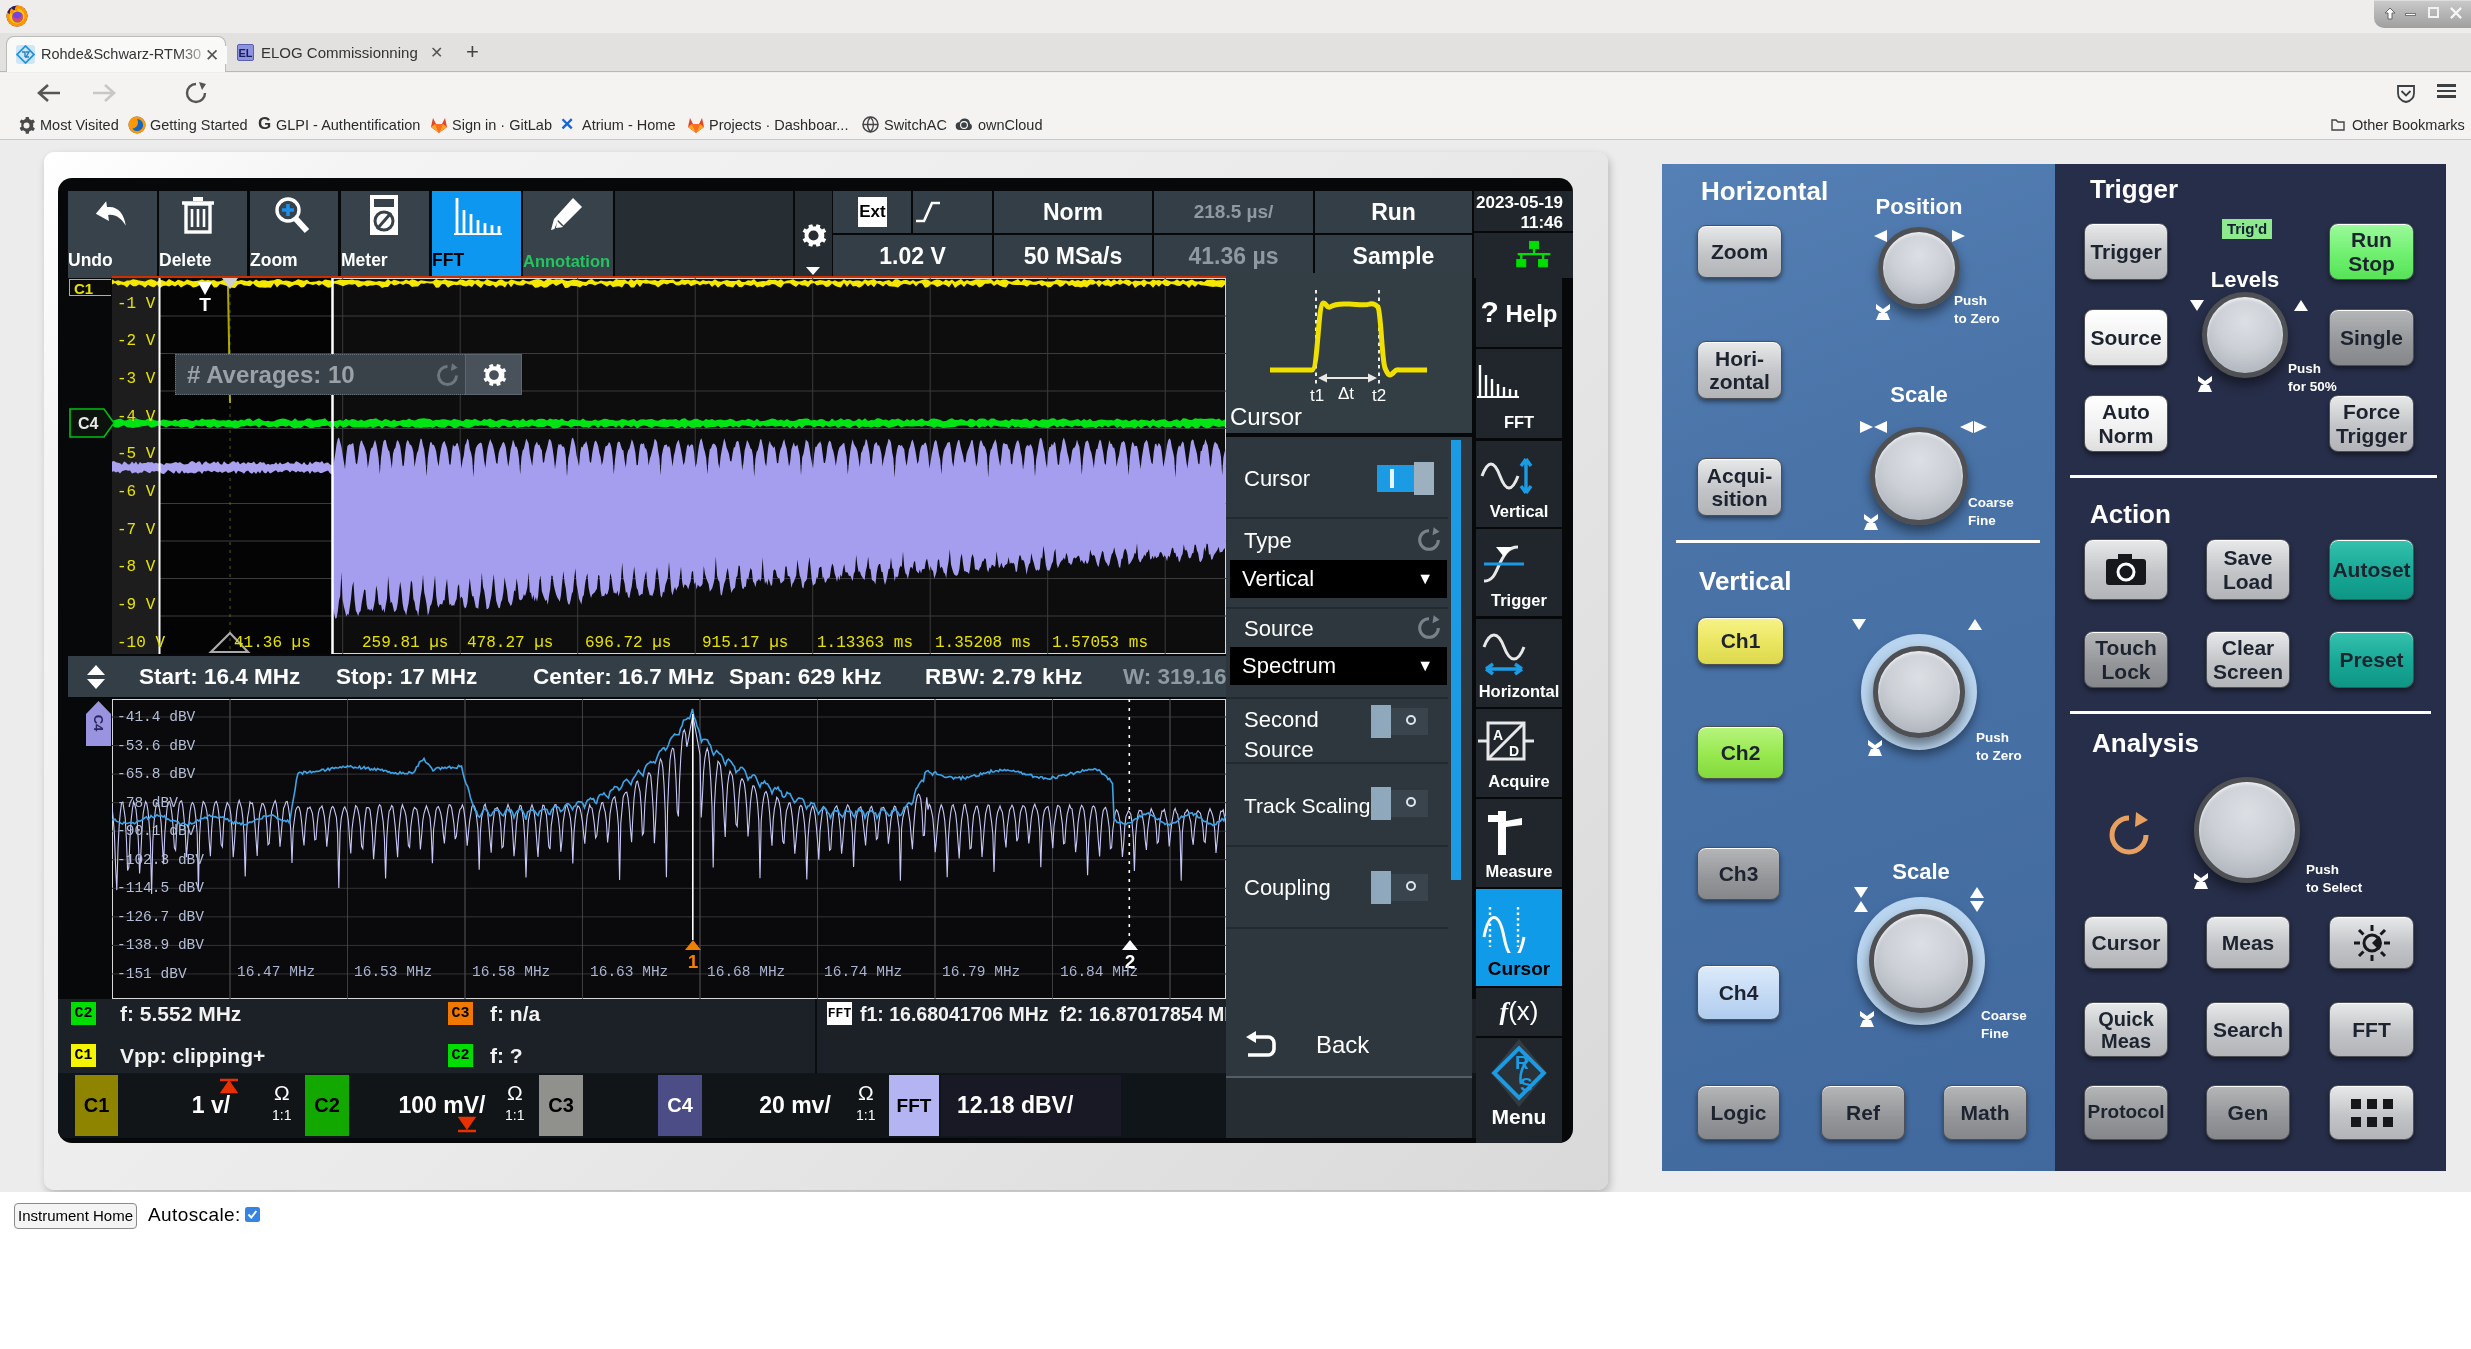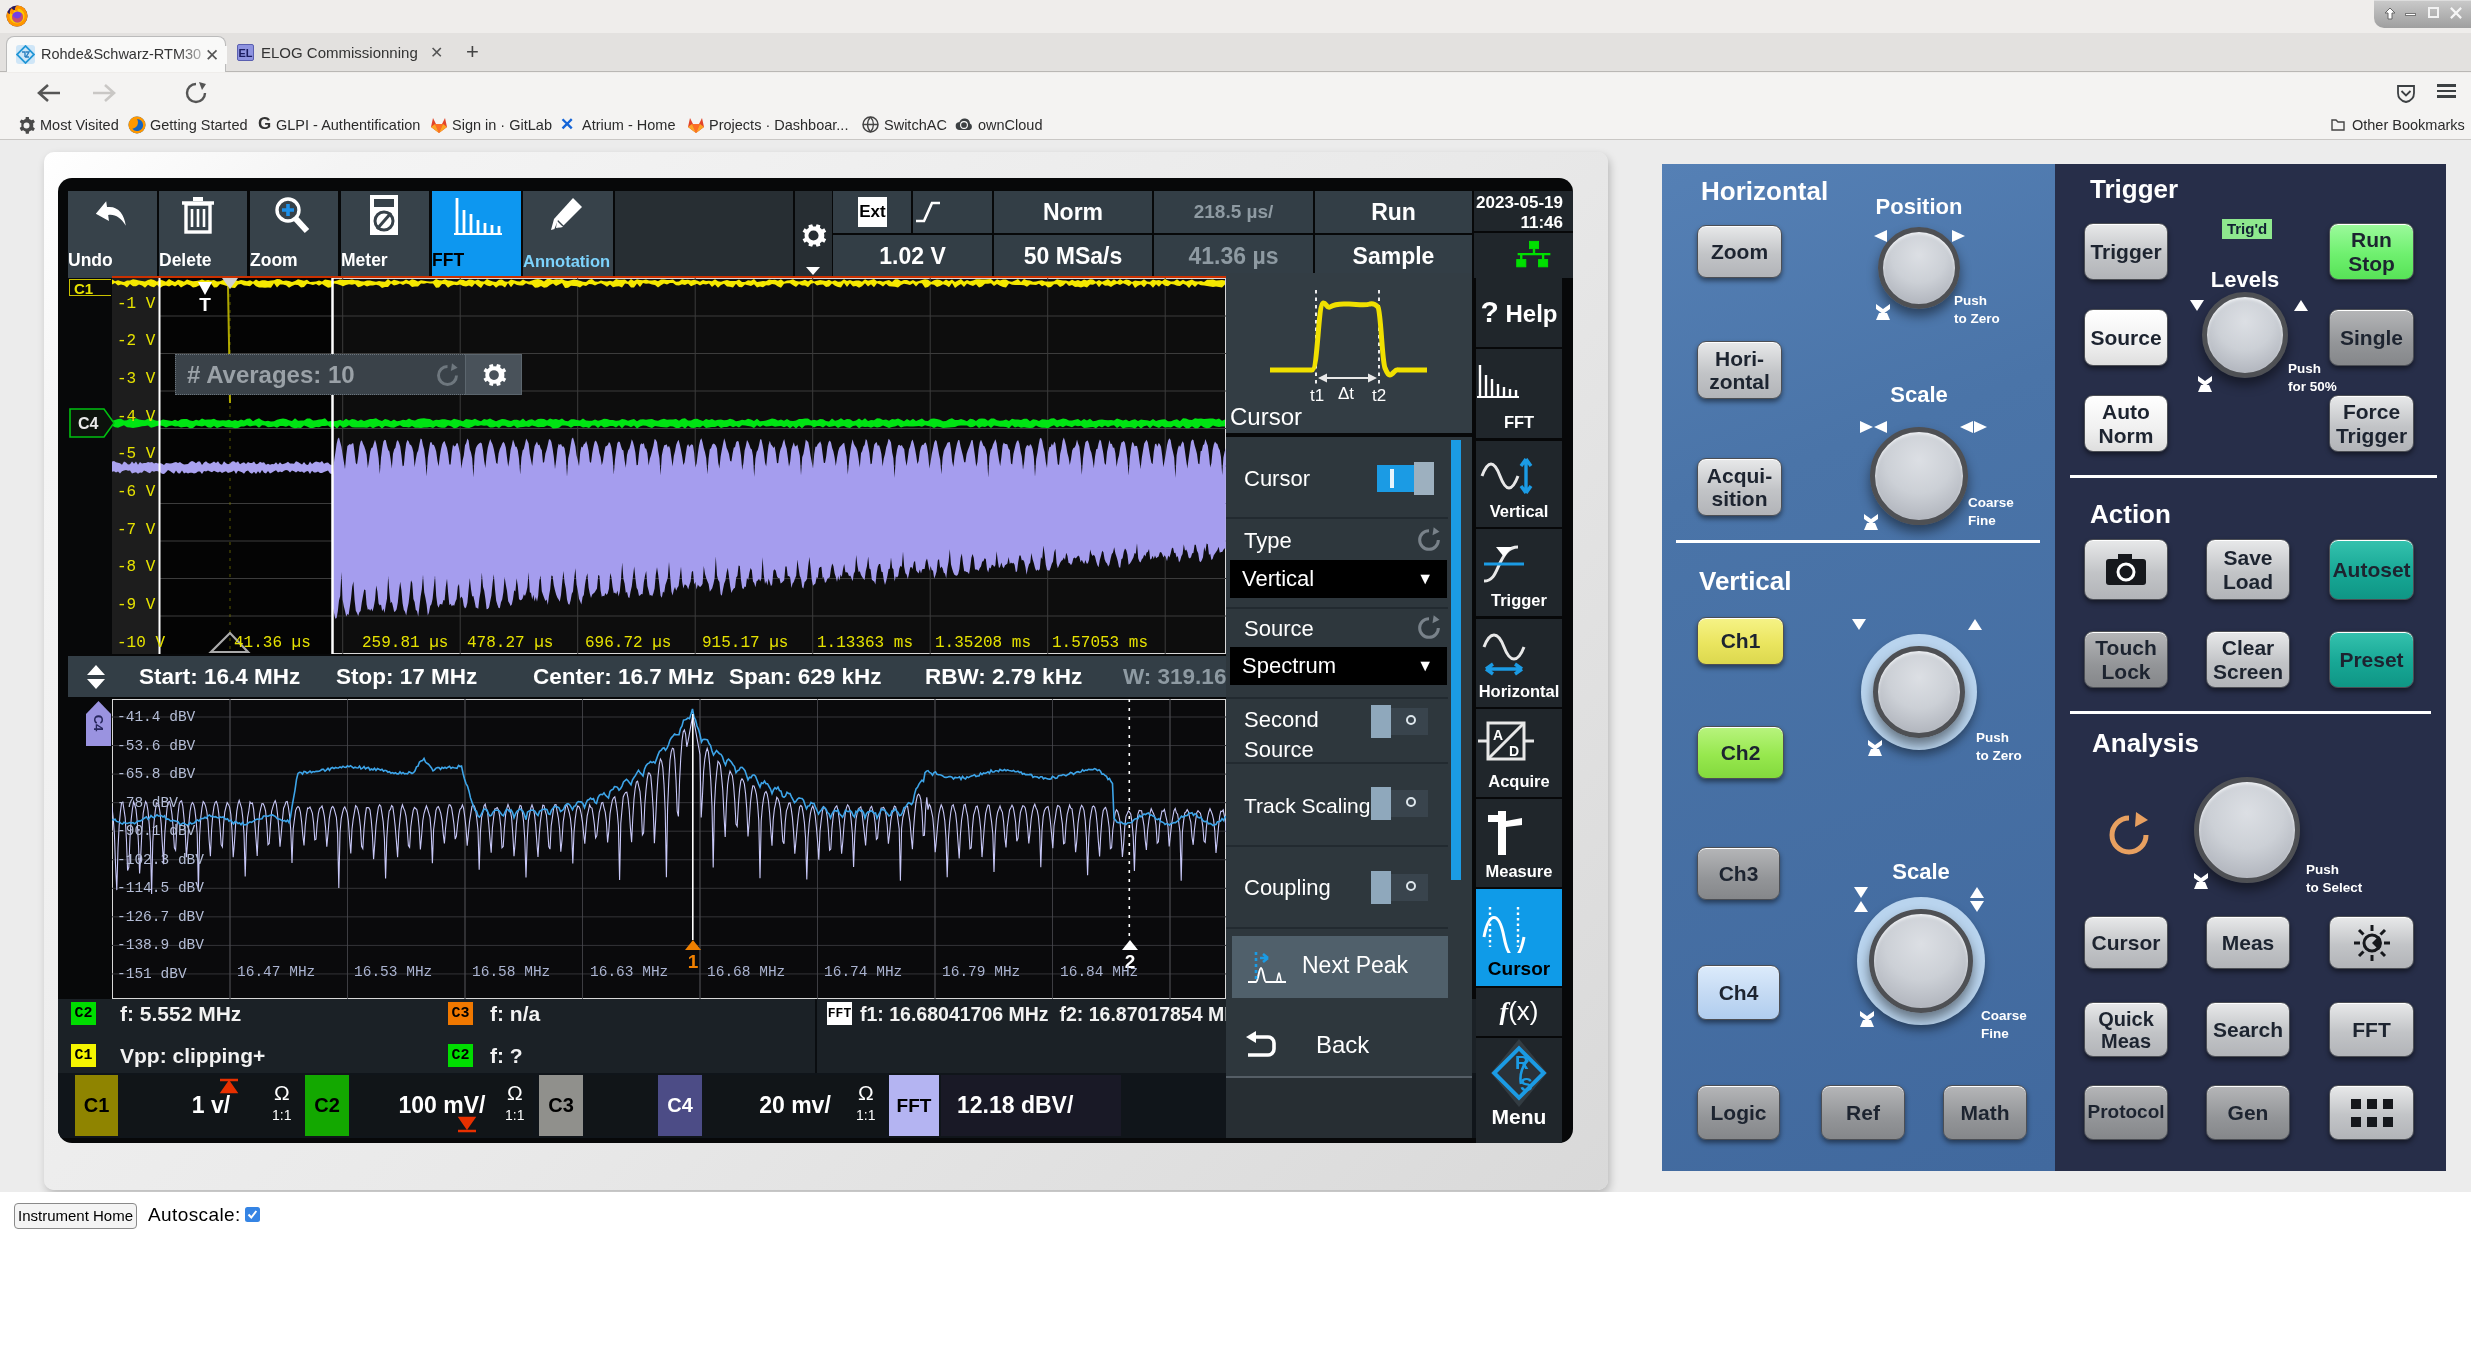--- a/index.html
+++ b/index.html
@@ -167,21 +167,21 @@
         <div class="tcell" style="left:192px;width:88px;background:#37424a">
           <div class="tlab" style="color:#fff;font-size:17.5px">Zoom</div>
         </div>
         <div class="tcell" style="left:283px;width:88px;background:#37424a">
           <div class="tlab" style="color:#fff;font-size:17.5px">Meter</div>
         </div>
         <div class="tcell" style="left:374px;width:89px;background:#0d97f0">
           <div class="tlab" style="color:#000;font-size:17.5px">FFT</div>
         </div>
         <div class="tcell" style="left:465px;width:90px;background:#37424a">
-          <div class="tlab" style="color:#7dd3fc;font-size:16.5px">Annotation</div>
+          <div class="tlab" style="color:#22c55e;font-size:16.5px">Annotation</div>
         </div>
         <div class="abs" style="left:557px;top:13px;width:178px;height:87px;background:#272e33"></div>
         <div class="abs" style="left:737px;top:13px;width:37px;height:87px;background:#272e33"></div>
         <svg class="abs" style="left:28px;top:18px" width="44" height="40" viewBox="0 0 44 40">
       <path d="M10 16 L22 5 L22 11 C33 11 38 20 38 32 C34 23 29 19 22 19 L22 25 Z" fill="#fff" transform="rotate(-8 22 18)"></path>
         </svg>
         <svg class="abs" style="left:120px;top:16px" width="40" height="42" viewBox="0 0 40 42">
       <rect x="8" y="10" width="24" height="28" fill="none" stroke="#fff" stroke-width="3.4"></rect>
       <line x1="4" y1="9" x2="36" y2="9" stroke="#fff" stroke-width="3.4"></line>
       <rect x="15" y="3" width="10" height="4" fill="#fff"></rect>
@@ -464,29 +464,20 @@
           <div class="abs" style="left:-5px;top:-3px;width:20px;height:33px;background:#8fa8bc"></div>
           <div class="abs" style="right:12px;top:7px;width:10px;height:10px;border:2.5px solid #dde6ec;border-radius:50%"></div>
         </div>
         <div class="mdivider" style="top:667px"></div>
         <div class="abs menurow-lab" style="left:1186px;top:697px">Coupling</div>
         <div class="toggle" style="left:1318px;top:696px;height:27px;background:#39444d">
           <div class="abs" style="left:-5px;top:-3px;width:20px;height:33px;background:#8fa8bc"></div>
           <div class="abs" style="right:12px;top:7px;width:10px;height:10px;border:2.5px solid #dde6ec;border-radius:50%"></div>
         </div>
         <div class="mdivider" style="top:749px"></div>
-        <div class="abs" style="left:1174px;top:758px;width:216px;height:62px;background:#50606b">
-          <svg class="abs" style="left:14px;top:12px" width="42" height="38" viewBox="0 0 42 38">
-      <path d="M2 34h8M10 34c2 0 3-14 5-14s3 14 5 14h20" stroke="#fff" stroke-width="2" fill="none"></path>
-      <path d="M30 34c1.5 0 2-9 3-9s1.5 9 3 9" stroke="#fff" stroke-width="1.6" fill="none"></path>
-      <line x1="10" y1="4" x2="10" y2="32" stroke="#1b9be4" stroke-width="2.6" stroke-dasharray="3 3"></line>
-      <path d="M14 10h8m0 0l-5-4m5 4l-5 4" stroke="#1b9be4" stroke-width="2.6" fill="none"></path>
-          </svg>
-          <div class="abs" style="left:70px;top:16px;color:#fff;font-size:23px">Next Peak</div>
-        </div>
         <svg class="abs" style="left:1186px;top:853px" width="34" height="30" viewBox="0 0 34 30">
       <path d="M8 6h16a6 6 0 0 1 6 6v6a6 6 0 0 1-6 6H4" fill="none" stroke="#fff" stroke-width="3.6"></path>
       <path d="M12 0L2 6l10 6z" fill="#fff"></path>
         </svg>
         <div class="abs" style="left:1258px;top:853px;color:#fff;font-size:24px">Back</div>
         <div class="abs" style="left:1168px;top:898px;width:246px;height:2px;background:#555e66"></div>
         <div class="abs" style="left:1168px;top:900px;width:246px;height:60px;background:#272e33"></div>
         <div class="sbcell" style="top:95px;height:74px;background:#20262b">
           <div style="margin-top:22px;font-size:24px;font-weight:bold"><span style="font-size:30px">?</span> Help</div>
         </div>

